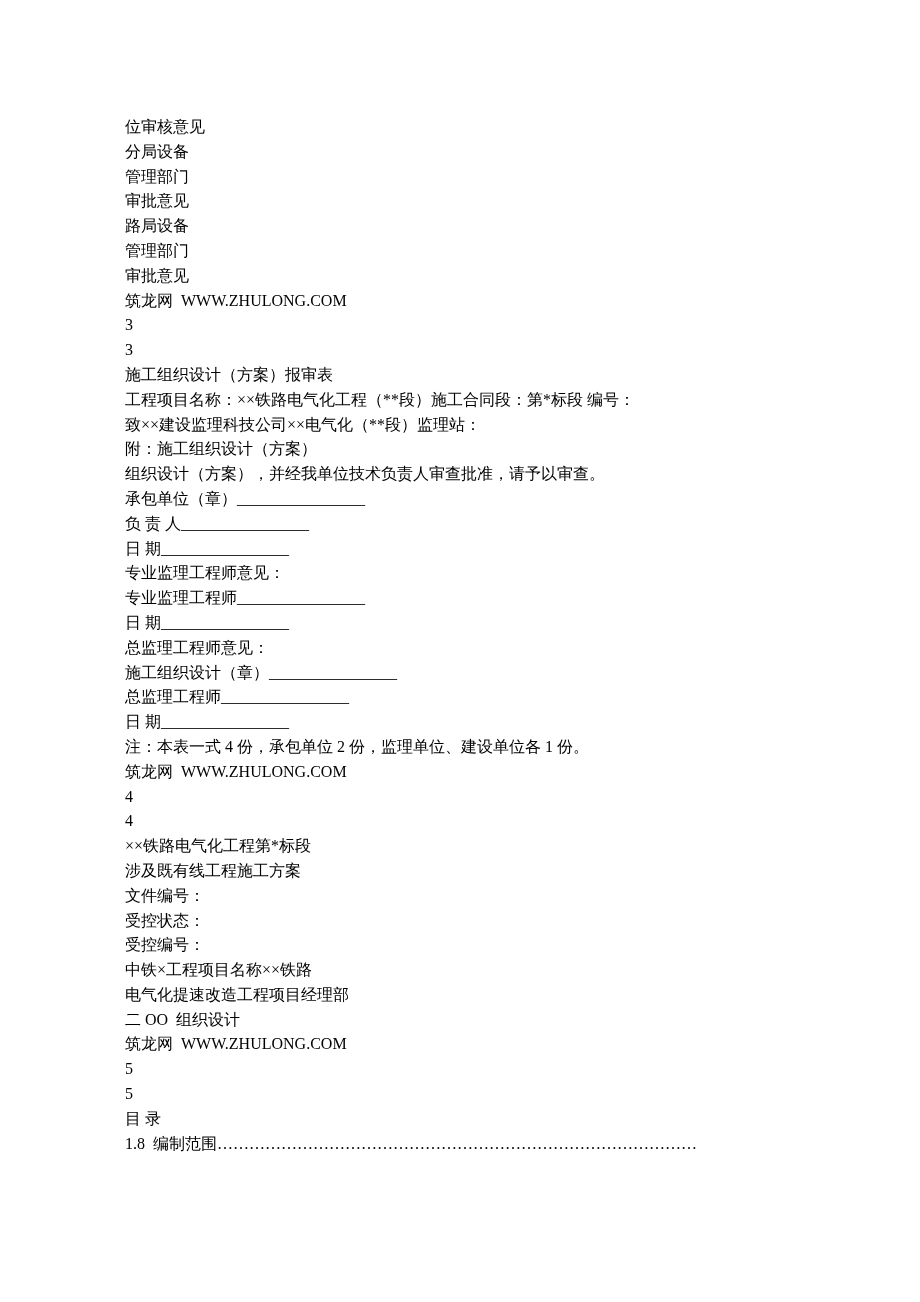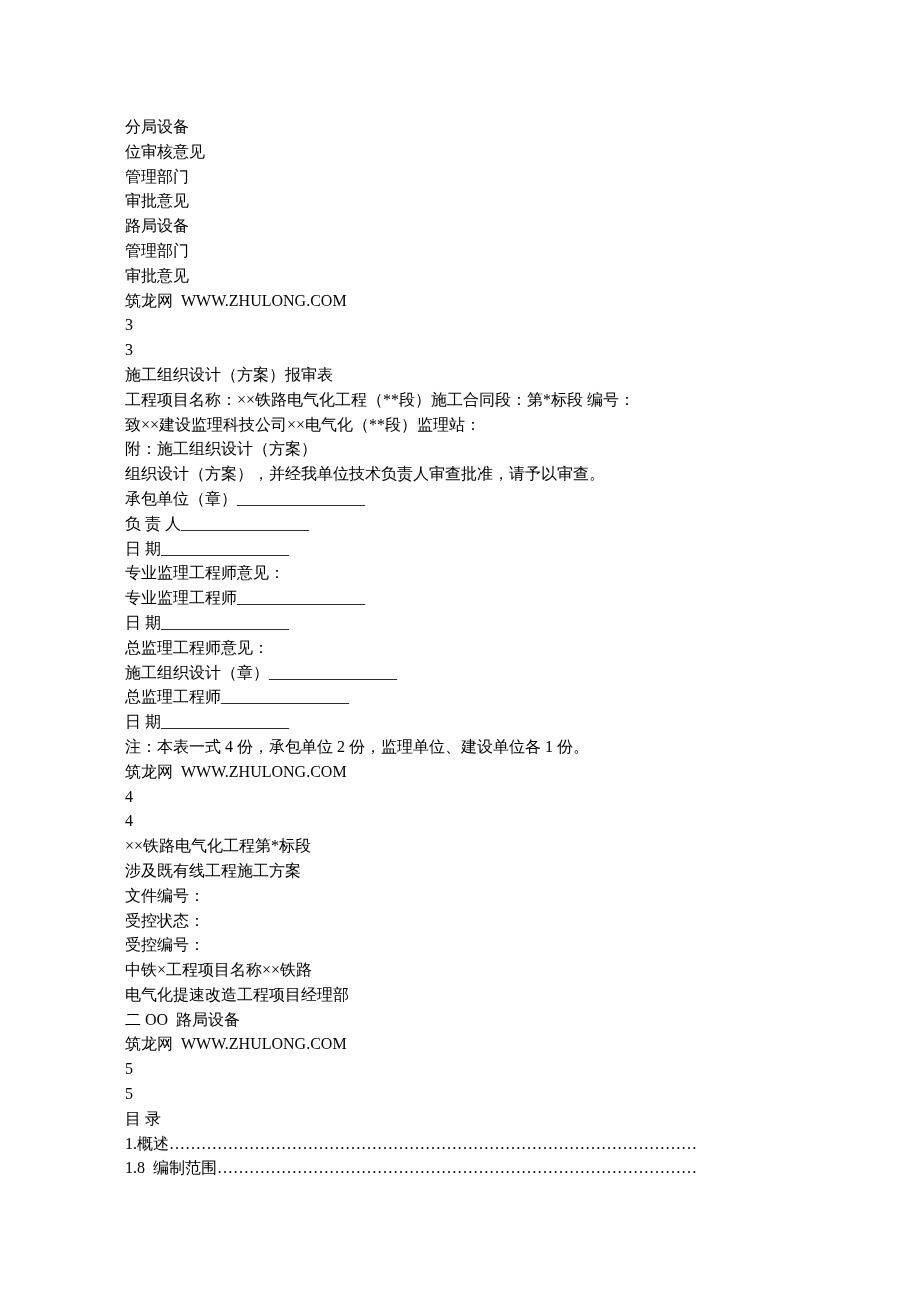--- a/index.html
+++ b/index.html
@@ -12,22 +12,22 @@
     color: #000000;
     line-height: 1.55;
     padding: 115px 125px 60px 125px;
   }
   .line { white-space: pre-wrap; }
 </style>
 </head>
 <body>
 
 <div id="doc">
+    <div class="line">位审核意见</div>
     <div class="line">分局设备</div>
-    <div class="line">位审核意见</div>
     <div class="line">管理部门</div>
     <div class="line">审批意见</div>
     <div class="line">路局设备</div>
     <div class="line">管理部门</div>
     <div class="line">审批意见</div>
     <div class="line">筑龙网  WWW.ZHULONG.COM</div>
     <div class="line">3</div>
     <div class="line">3</div>
     <div class="line">施工组织设计（方案）报审表</div>
     <div class="line">工程项目名称：××铁路电气化工程（**段）施工合同段：第*标段 编号：</div>
@@ -48,20 +48,19 @@
     <div class="line">筑龙网  WWW.ZHULONG.COM</div>
     <div class="line">4</div>
     <div class="line">4</div>
     <div class="line">××铁路电气化工程第*标段</div>
     <div class="line">涉及既有线工程施工方案</div>
     <div class="line">文件编号：</div>
     <div class="line">受控状态：</div>
     <div class="line">受控编号：</div>
     <div class="line">中铁×工程项目名称××铁路</div>
     <div class="line">电气化提速改造工程项目经理部</div>
-    <div class="line">二 OO  路局设备</div>
+    <div class="line">二 OO  组织设计</div>
     <div class="line">筑龙网  WWW.ZHULONG.COM</div>
     <div class="line">5</div>
     <div class="line">5</div>
     <div class="line">目 录</div>
-    <div class="line">1.概述………………………………………………………………………………………</div>
     <div class="line">1.8  编制范围………………………………………………………………………………</div>
   </div>
 
 </body></html>

